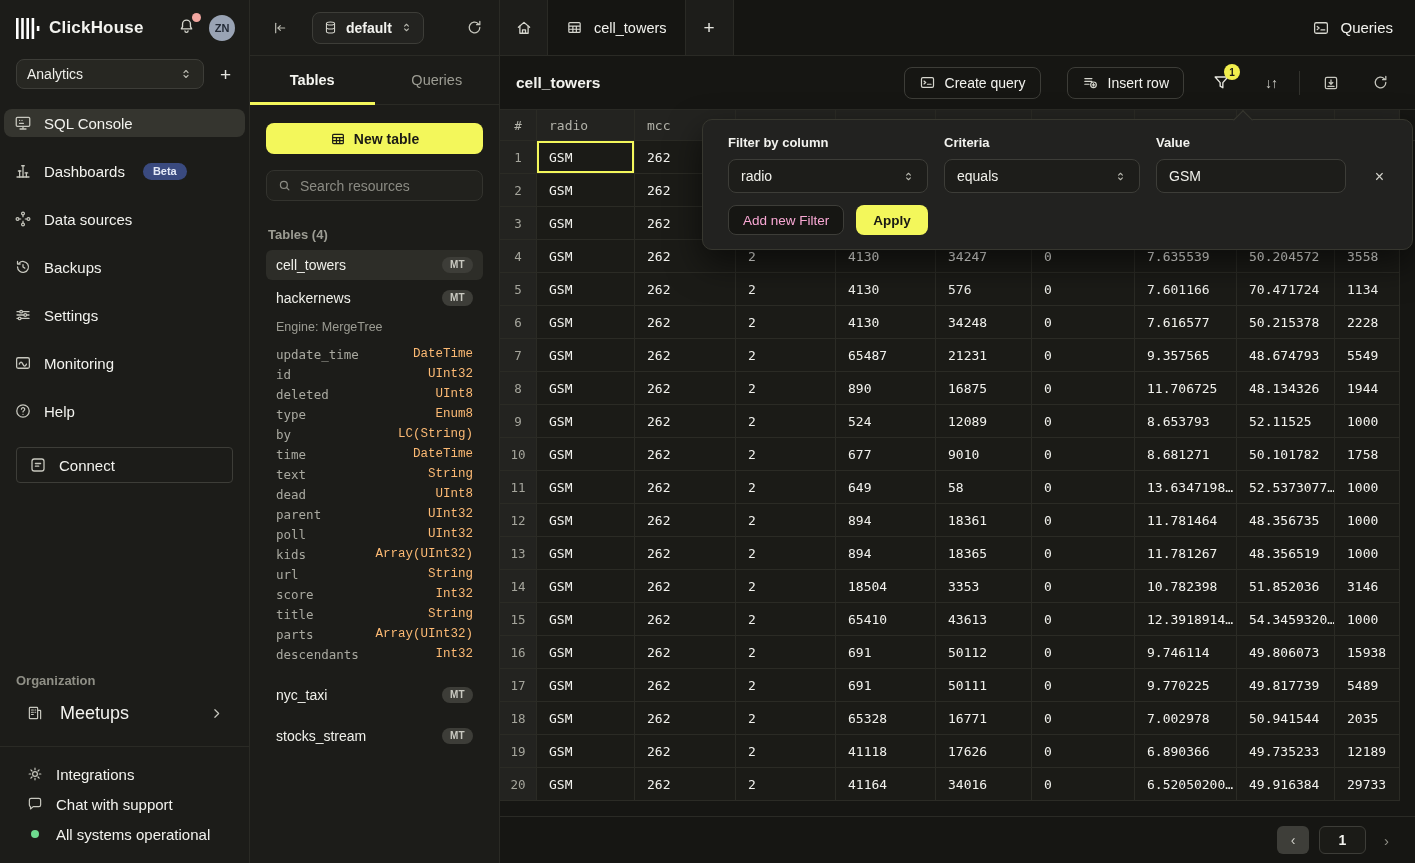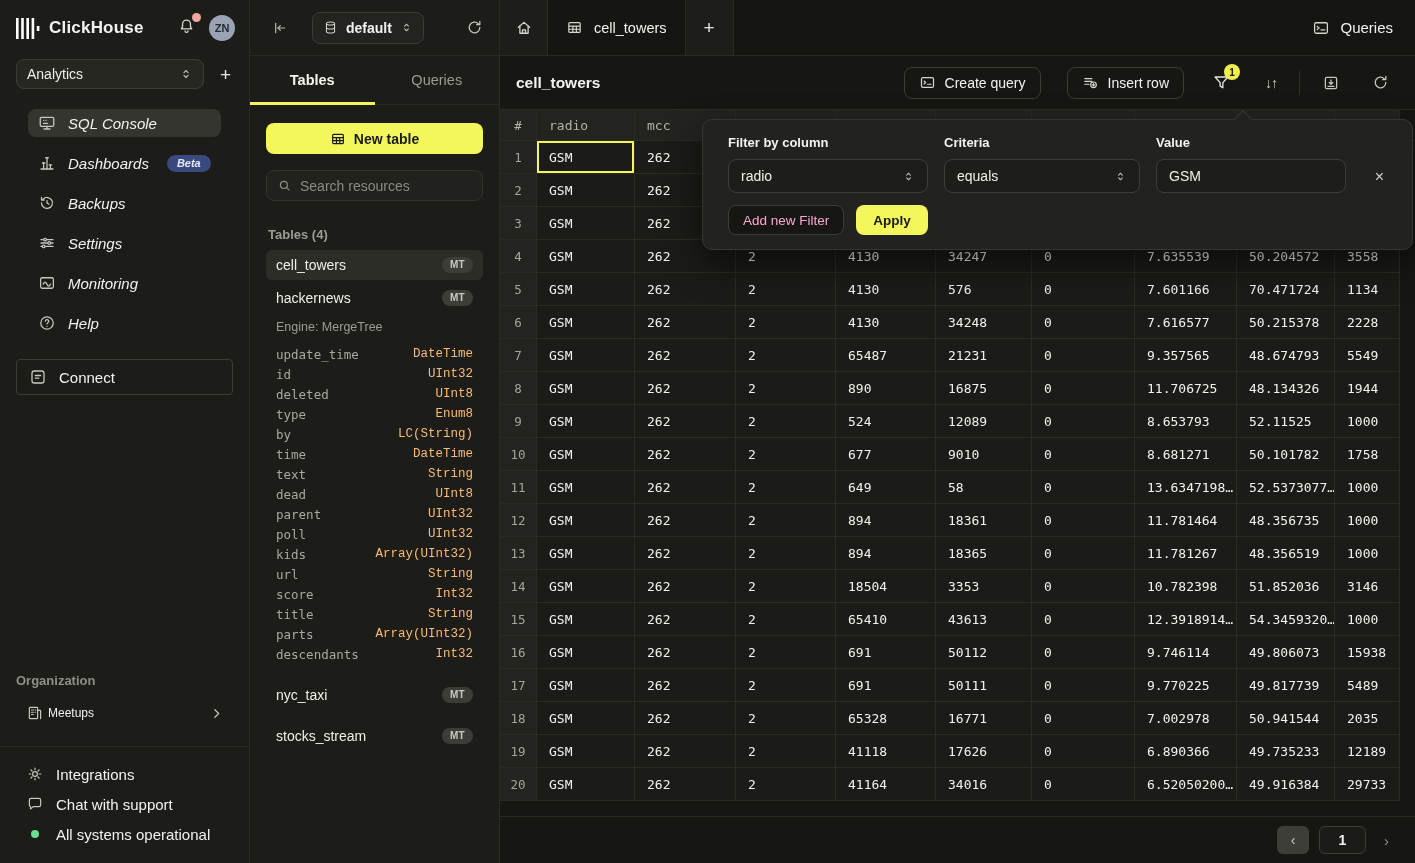--- a/index.html
+++ b/index.html
@@ -23,30 +23,30 @@
   .side-top { display:flex; align-items:center; gap:9px; padding:15px 14px 6px 16px; }
   .brand-logo { color:#fff; }
   .brand-name { font-size:17px; font-weight:700; letter-spacing:.2px; margin-right:auto; }
   .bell-wrap { position:relative; padding:2px 4px; }
   .bell-dot { position:absolute; top:-2px; right:-1px; width:9px; height:9px; border-radius:50%; background:#f2a6a0; }
   .avatar { width:26px; height:26px; border-radius:50%; background:#99a3b4; color:#232a36; font-size:11px; font-weight:700; display:flex; align-items:center; justify-content:center; }
   .workspace { display:flex; align-items:center; gap:16px; padding:12px 18px 0 16px; }
   .ws-select { flex:1; height:30px; background:#272722; border:1px solid var(--border-lt); border-radius:8px; display:flex; align-items:center; padding:0 10px; font-size:14px; color:#eFeFea; }
   .ws-select .lbl { margin-right:auto; }
   .plus-btn { color:#e4e4de; font-size:19px; line-height:1; }
-  .menu { margin-top:20px; padding:0 28px; display:flex; flex-direction:column; gap:12px;font-style:italic; }
+  .menu { margin-top:20px; padding:0 4px; display:flex; flex-direction:column; gap:20px; }
   .menu-item { height:28px; display:flex; align-items:center; gap:12px; padding:0 10px; border-radius:8px; font-size:15px; color:#ececе7; cursor:default; }
   .menu-item.active { background:#35352f; }
   .mi-label { white-space:nowrap; }
   .beta-badge { margin-left:6px; background:#3a4a7f; color:#e3e9f7; font-size:11px; font-weight:700; padding:2px 10px 3px; border-radius:10px; }
   .connect { margin:22px 16px 0; height:36px; border:1px solid var(--border-lt); border-radius:4px; display:flex; align-items:center; gap:12px; padding:0 12px; font-size:15px; }
   .side-spacer { flex:1; }
   .org-heading { padding:0 16px; font-size:13px; font-weight:700; color:#8f8f86; margin-bottom:10px; }
   .org-list { padding:0 16px; }
-  .org-item { height:30px; display:flex; align-items:center; gap:4px; padding:0 10px; font-size:12px; border-radius:8px; }
+  .org-item { height:30px; display:flex; align-items:center; gap:16px; padding:0 10px; font-size:18px; border-radius:8px; }
   .org-item .chev { margin-left:auto; color:#c7c7be; }
   .side-divider { border-top:1px solid var(--border); margin:18px 0 12px; }
   .side-footer { padding:0 16px 14px; display:flex; flex-direction:column; }
   .foot-item { height:30px; display:flex; align-items:center; gap:12px; padding:0 10px; font-size:15px; }
   .status-dot { width:8px; height:8px; border-radius:50%; background:#6edb8f; margin:0 5px; }
 
   
   .explorer { width:250px; background:var(--panel); border-right:1px solid var(--border); display:flex; flex-direction:column; }
   .exp-top { height:56px; border-bottom:1px solid var(--border); display:flex; align-items:center; padding:0 16px 0 22px; }
   .db-select { margin-left:24px; height:32px; background:#232320; border:1px solid var(--border-lt); border-radius:8px; display:flex; align-items:center; gap:8px; padding:0 10px; font-size:14px; font-weight:700; }
@@ -178,20 +178,32 @@
             <path d="M4 20h16"></path>
             <path d="M7.5 20v-8M12 20V5M16.5 20v-5.5"></path>
             <path d="M5.8 12h3.4M10.3 5h3.4M14.8 14.5h3.4"></path>
           </svg>
         </span>
         <span class="mi-label">Dashboards</span>
         <span class="beta-badge">Beta</span>
       </div>
       <div class="menu-item">
         <span class="ic">
+          <svg width="18" height="18" viewBox="0 0 24 24" fill="none" stroke="currentColor" stroke-width="1.6">
+            <circle cx="12" cy="4.7" r="1.9"></circle>
+            <circle cx="12" cy="19.3" r="1.9"></circle>
+            <circle cx="4.7" cy="12" r="1.9"></circle>
+            <circle cx="19.3" cy="12" r="1.9"></circle>
+            <path d="M12 6.6v3M12 14.4v3M6.6 12h3M14.4 12h3"></path>
+          </svg>
+        </span>
+        <span class="mi-label">Data sources</span>
+      </div>
+      <div class="menu-item">
+        <span class="ic">
           <svg width="18" height="18" viewBox="0 0 24 24" fill="none" stroke="currentColor" stroke-width="1.7" stroke-linecap="round" stroke-linejoin="round">
             <path d="M4.7 12a7.3 7.3 0 1 0 2.1-5.2"></path>
             <path d="M4.7 4.5V8h3.5"></path>
             <path d="M12 8.7V12l2.4 1.5"></path>
           </svg>
         </span>
         <span class="mi-label">Backups</span>
       </div>
       <div class="menu-item">
         <span class="ic">

